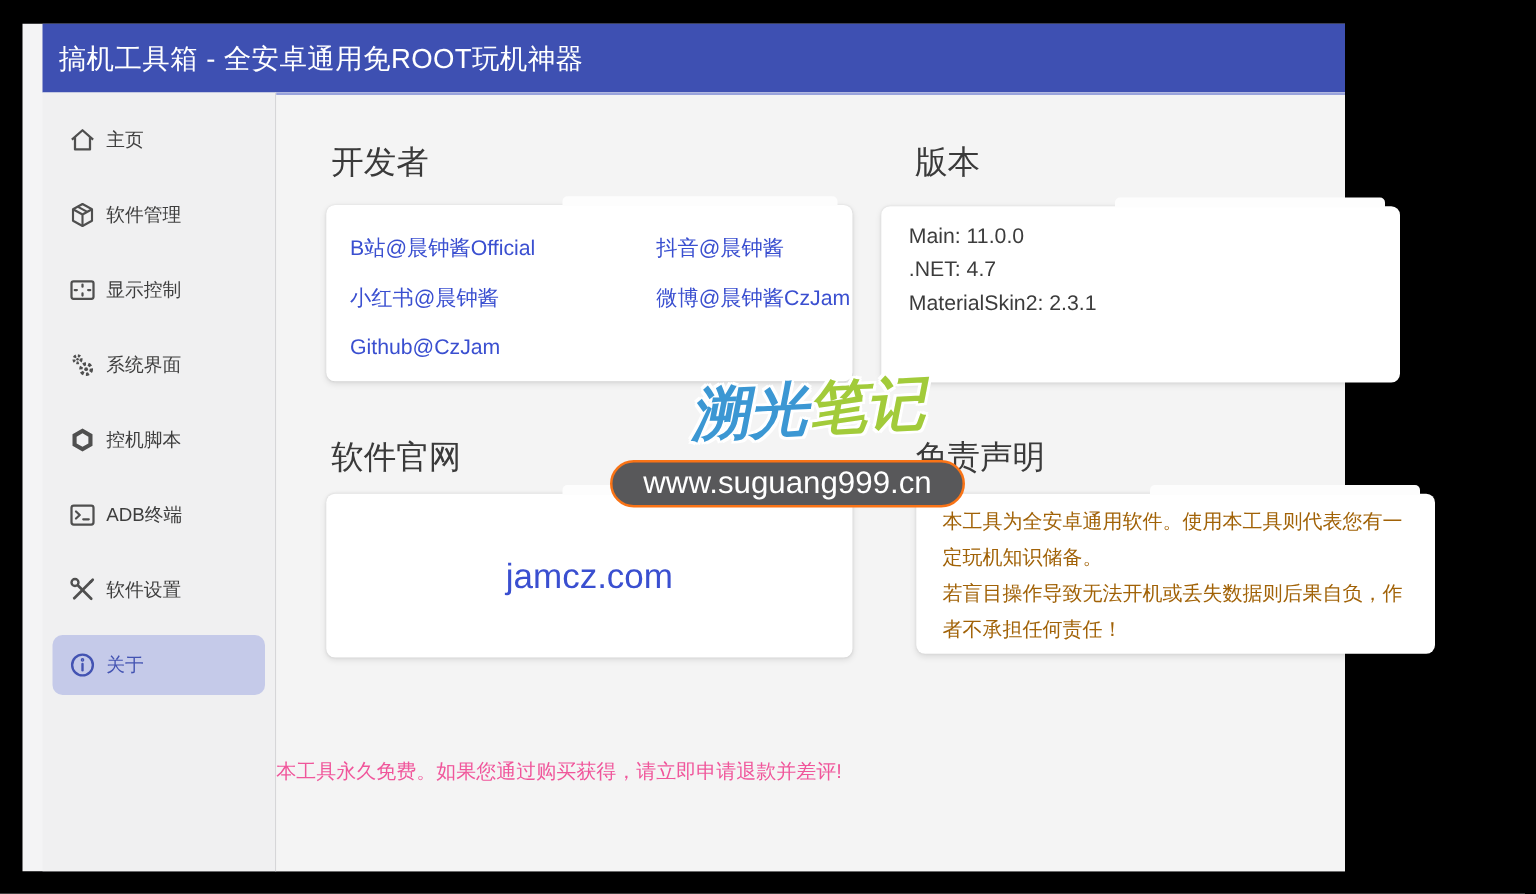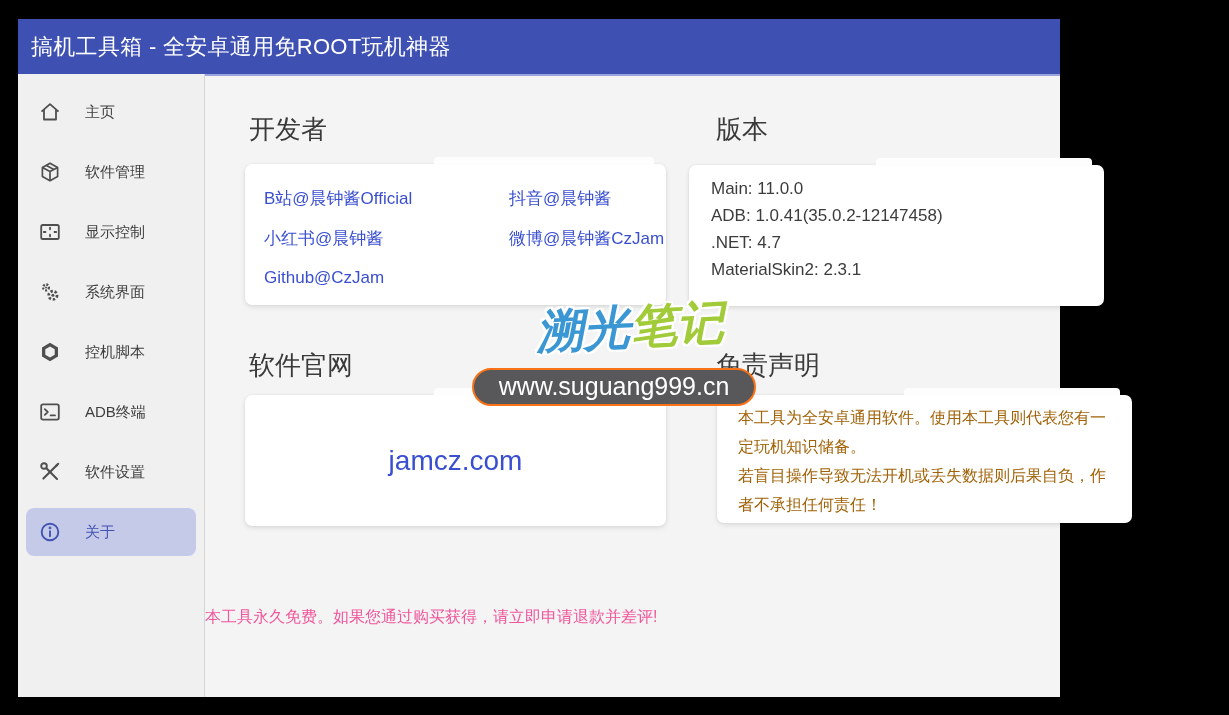--- a/index.html
+++ b/index.html
@@ -2,37 +2,37 @@
 <html style="--titlebar: #3e50b2; --titlebar-underline: #99a3dc; --window-bg: #f4f4f5; --sidebar-bg: #f0f0f1; --divider: #d6d6d8; --selected-bg: #c5cae9; --selected-fg: #4353b2; --icon: #4f4f4f; --link: #3a4fd0; --pink: #f0569b; --watermark-blue: #3b97d3; --watermark-green: #a2cb3a; --pill-bg: #58585a;"><head>
 <meta charset="utf-8">
 <style>
   html,body{margin:0;padding:0}
   body{
     width:1229px;height:715px;background:#000;overflow:hidden;
     font-family:"Liberation Sans",sans-serif;
   }
   .window{
     position:absolute;left:18px;top:19px;width:1042px;height:678px;
-    background:var(--window-bg,#f4f4f5);display:flex;flex-direction:column;
+    background:var(--window-bg,#f4f4f5);display:flex;flex-direction:column;padding-left:16px;
   }
   .titlebar{
     flex:0 0 55px;height:55px;background:var(--titlebar,#3e50b2);
     display:flex;align-items:center;padding-left:13px;
   }
   .title{color:#fff;font-size:22px;letter-spacing:.3px;white-space:nowrap}
   .body{flex:1;display:flex;min-height:0}
   .sidebar{
     flex:0 0 187px;width:187px;box-sizing:border-box;
     background:var(--sidebar-bg,#f0f0f1);
     border-right:1px solid var(--divider,#d6d6d8);
     padding-top:14px;
   }
   .nav-item{
     height:48px;margin:0 8px 12px 8px;border-radius:8px;
-    display:flex;align-items:center;padding-left:12px;gap:23px;
+    display:flex;align-items:center;padding-left:12px;gap:7px;
     color:var(--icon,#4f4f4f);cursor:pointer;
   }
   .nav-item .icon{width:24px;height:24px;display:flex;flex:0 0 24px}
   .nav-item .icon svg{width:24px;height:24px}
   .nav-item .label{font-size:15px;color:#3e3e3e;white-space:nowrap}
   .nav-item.selected{background:var(--selected-bg,#c5cae9);color:var(--selected-fg,#4353b2)}
   .nav-item.selected .label{color:var(--selected-fg,#4353b2)}
   .main{
     flex:1;position:relative;background:#f4f4f4;
     border-top:2px solid var(--titlebar-underline,#99a3dc);box-sizing:border-box;
@@ -174,21 +174,20 @@
         <a class="dlink">B站@晨钟酱Official</a>
         <a class="dlink">抖音@晨钟酱</a>
         <a class="dlink">小红书@晨钟酱</a>
         <a class="dlink">微博@晨钟酱CzJam</a>
         <a class="dlink">Github@CzJam</a>
       </div>
 
       <h2 class="sec-title t-ver">版本</h2>
       <div class="card card-ver">
         <div class="vline">Main:  11.0.0</div>
-        <div class="vline">ADB:  1.0.41(35.0.2-12147458)</div>
         <div class="vline">.NET:  4.7</div>
         <div class="vline">MaterialSkin2:  2.3.1</div>
       </div>
 
       <h2 class="sec-title t-site">软件官网</h2>
       <div class="card card-site">
         <a class="site-link">jamcz.com</a>
       </div>
 
       <h2 class="sec-title t-disc">免责声明</h2>

